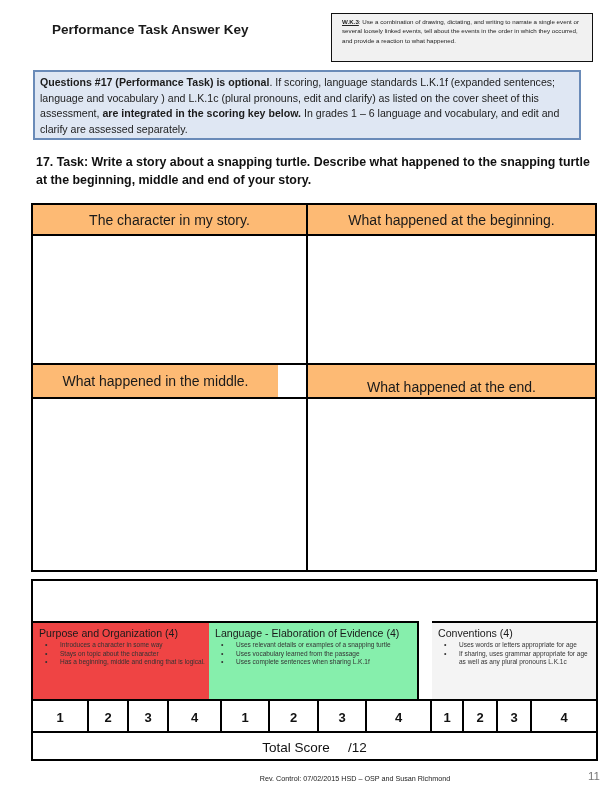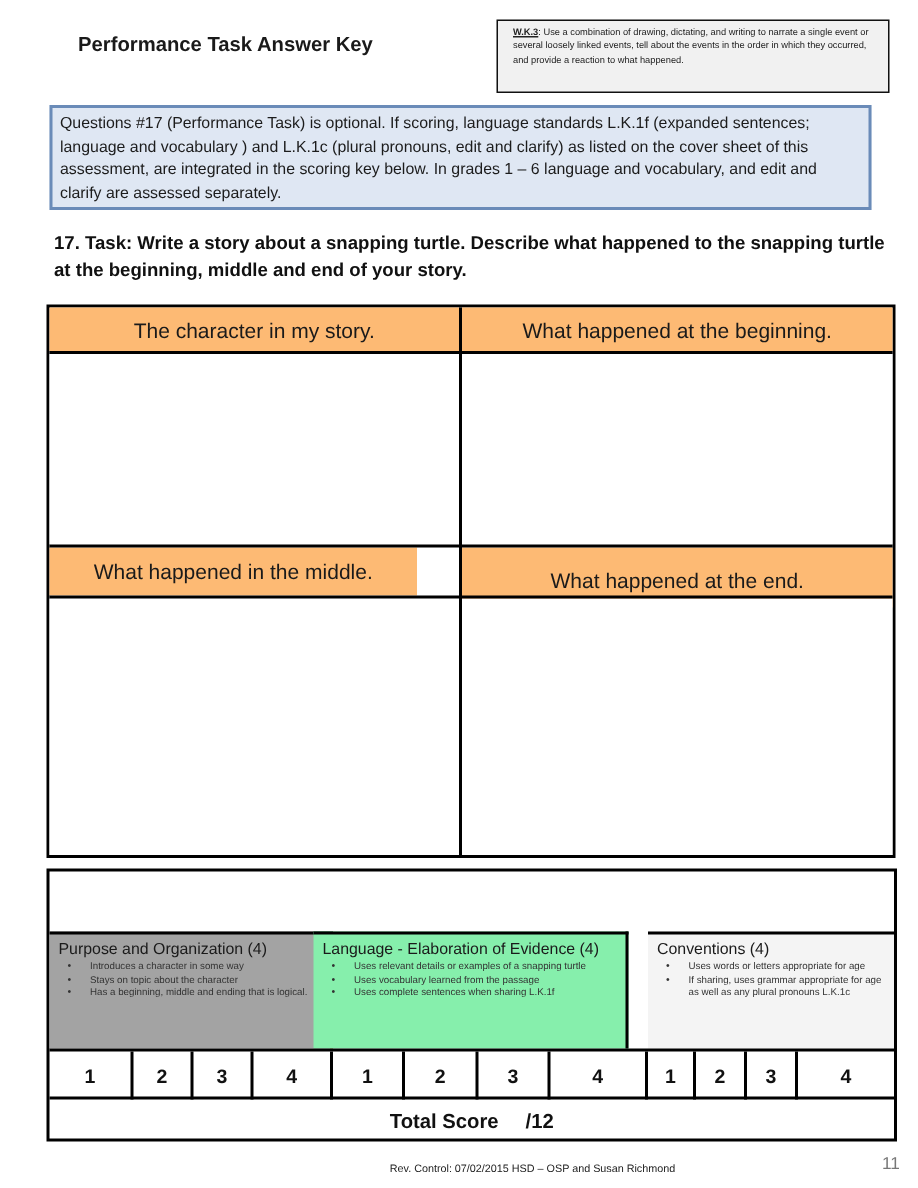--- a/index.html
+++ b/index.html
@@ -9,21 +9,21 @@
 
   
   #doc-title { left: 52px; top: 20px; width: 240px; font-size: 13.5px; font-weight: bold; line-height: 20px; color: #1a1a1a; }
   #standard-box { left: 331px; top: 13px; width: 262px; height: 49px; border: 1.5px solid #111; background: #f1f1f1;
                   font-size: 6.2px; line-height: 9.4px; padding: 3px 8px 2px 10px; color: #222; }
   #standard-box .code { text-decoration: underline; font-weight: bold; }
 
   
   #note-box { left: 33px; top: 70px; width: 548px; height: 70px; border: 2.5px solid #6a8bb8; background: #dfe7f3;
               font-size: 10.6px; line-height: 15.5px; padding: 3px 5px; color: #1c1c1c; }
-  #note-box b { font-weight: normal; }
+  #note-box b { font-weight: bold; }
 
   
   #task { left: 36px; top: 154px; width: 560px; font-size: 12.4px; line-height: 17.5px; color: #111; }
   #task .lead { font-weight: bold; }
 
   
   #story-table { left: 31px; top: 203px; width: 566px; height: 369px; border: 2px solid #000; }
   .story-hdr { position: absolute; background: #fdba74; font-size: 14px; color: #1a1a1a;
                display: flex; align-items: center; justify-content: center; box-sizing: border-box; }
   .story-body { position: absolute; background: #fff; box-sizing: border-box; }
@@ -38,21 +38,21 @@
   .crit { position: absolute; top: 40px; height: 78px; box-sizing: border-box; padding: 4px 6px; font-size: 10.2px; color: #1a1a1a; }
   .crit .ct { font-size: 10.6px; margin-bottom: 2px; }
   .crit ul { margin: 0; padding-left: 14px; list-style: none; }
   .crit li { font-size: 6.5px; line-height: 8.6px; position: relative; padding-left: 7px; color: #333; }
   .crit li::before { content: "\2022"; position: absolute; left: -8px; top: 0; font-size: 7px; }
   .score-row { position: absolute; top: 118px; height: 32px; left: 0; right: 0; border-top: 2px solid #000; display: flex; }
   .score { box-sizing: border-box; border-right: 2px solid #000; display: flex; align-items: center; justify-content: center;
            font-size: 13px; font-weight: bold; color: #111; cursor: pointer; }
   .score:last-child { border-right: none; }
   #total-row { position: absolute; top: 150px; left: 0; right: 0; height: 28px; border-top: 2px solid #000;
-               display: flex; align-items: center; justify-content: center; font-size: 13.5px; font-weight: bold; }
+               display: flex; align-items: center; justify-content: center; font-size: 13.5px; font-weight: normal; }
   #total-row .slash { margin-left: 18px; }
 
   #footer { left: 200px; top: 774px; width: 310px; text-align: center; font-size: 7.2px; color: #222; }
   #page-num { left: 588px; top: 770px; font-size: 11.5px; color: #777; }
 </style>
 </head>
 <body>
 
 <div id="doc-title" class="abs">Performance Task Answer Key</div>
 
@@ -83,21 +83,21 @@
   <div class="story-body" style="left:275px;top:194px;width:287px;height:171px;"></div>
 
   <div class="vline" style="left:273px;top:0;height:365px;"></div>
   <div class="hline" style="left:0;top:29px;width:562px;"></div>
   <div class="hline" style="left:0;top:158px;width:562px;"></div>
   <div class="hline" style="left:0;top:192px;width:562px;"></div>
 </div>
 
 <div id="rubric" class="abs">
 
-  <div class="crit" style="left:0;width:189px;background:#a3a3a3;border-top:2px solid #000;border-right:2px solid #a16207;">
+  <div class="crit" style="left:0;width:189px;background:#ef4444;border-top:2px solid #000;border-right:2px solid #a16207;">
     <div class="ct">Purpose and Organization (4)</div>
     <ul>
       <li>Introduces a character in some way</li>
       <li>Stays on topic about the character</li>
       <li>Has a beginning, middle and ending that is logical.</li>
     </ul>
   </div>
   <div class="crit" style="left:176px;width:210px;background:#86efac;border-top:2px solid #000;border-right:2px solid #000;">
     <div class="ct">Language - Elaboration of Evidence (4)</div>
     <ul>

